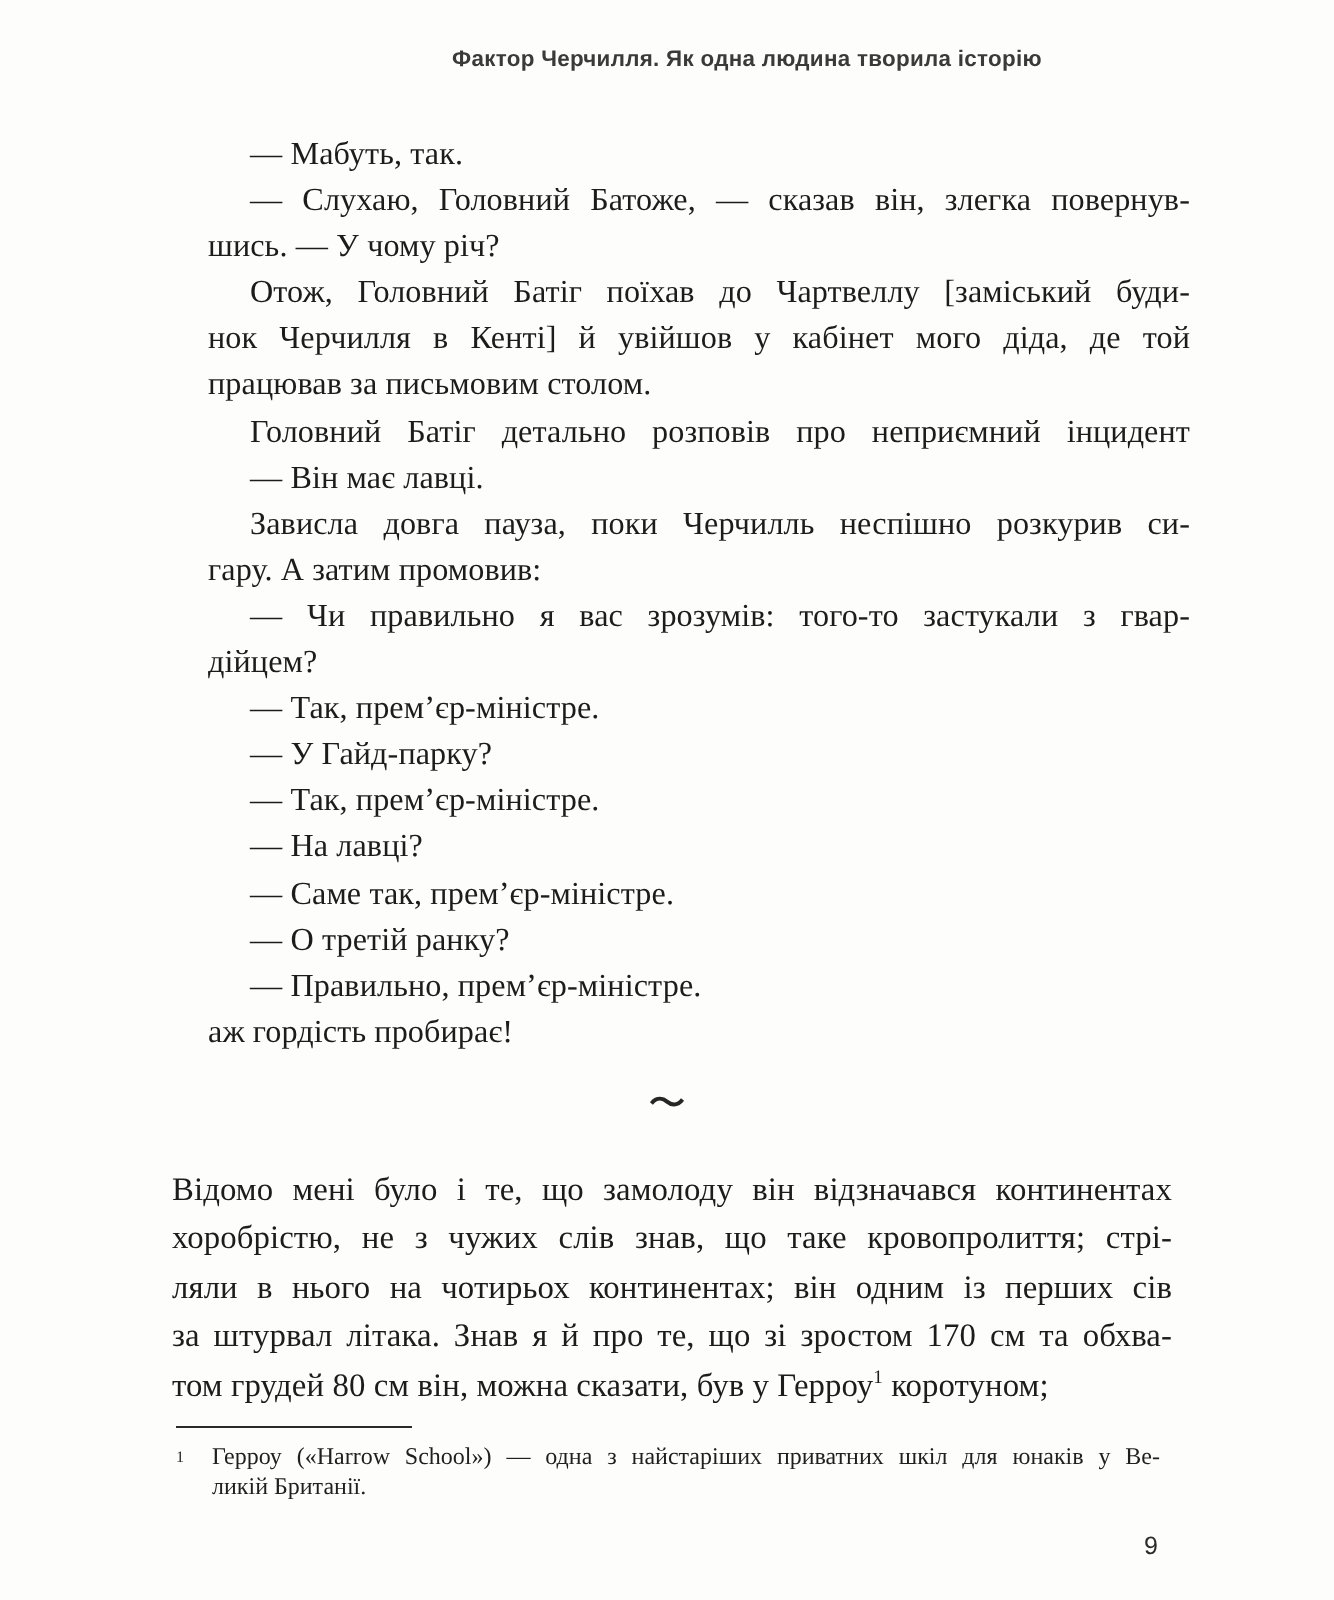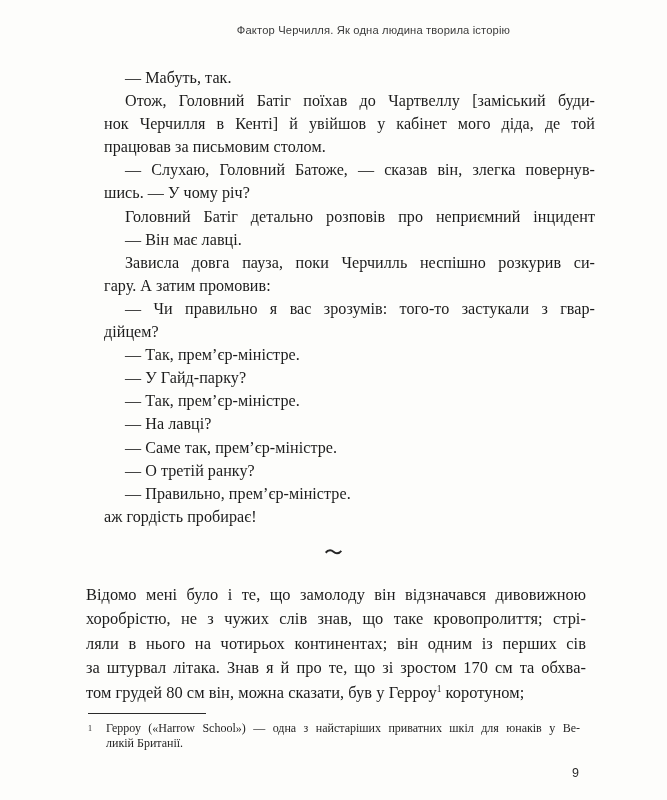--- a/index.html
+++ b/index.html
@@ -28,20 +28,21 @@
     left: 0;
     width: 667px;
     text-align: center;
     padding-left: 80px;
     box-sizing: border-box;
     font-family: "Liberation Sans", "DejaVu Sans", sans-serif;
     font-size: 11.2px;
     letter-spacing: 0.15px;
     color: #3a3a3a;
     white-space: nowrap;
+    font-weight: bold;
   }
 
   
   .text-column {
     position: absolute;
     top: 66px;
     left: 104px;
     width: 491px;
   }
 
@@ -157,31 +158,31 @@
 
   <div class="running-header">Фактор Черчилля. Як одна людина творила історію</div>
 
   <div class="text-column">
 
     <p class="body-para">
       <span class="just-line first-indent last">— Мабуть, так.</span>
     </p>
 
     <p class="body-para">
+      <span class="just-line first-indent">— Слухаю, Головний Батоже, — сказав він, злегка повернув-</span>
+      <span class="just-line last">шись. — У чому річ?</span>
+    </p>
+
+    <p class="body-para">
       <span class="just-line first-indent">Отож, Головний Батіг поїхав до Чартвеллу [заміський буди-</span>
       <span class="just-line">нок Черчилля в Кенті] й увійшов у кабінет мого діда, де той</span>
       <span class="just-line last">працював за письмовим столом.</span>
     </p>
 
     <p class="body-para">
-      <span class="just-line first-indent">— Слухаю, Головний Батоже, — сказав він, злегка повернув-</span>
-      <span class="just-line last">шись. — У чому річ?</span>
-    </p>
-
-    <p class="body-para">
       <span class="just-line first-indent">Головний Батіг детально розповів про неприємний інцидент</span>
     </p>
 
     <p class="body-para">
       <span class="just-line first-indent last">— Він має лавці.</span>
     </p>
 
     <p class="body-para">
       <span class="just-line first-indent">Зависла довга пауза, поки Черчилль неспішно розкурив си-</span>
       <span class="just-line last">гару. А затим промовив:</span>
@@ -216,21 +217,21 @@
 
     <p class="body-para">
       <span class="just-line last">аж гордість пробирає!</span>
     </p>
 
   </div>
 
   <div class="separator">〜</div>
 
   <div class="closing-block">
-    <span class="just-line">Відомо мені було і те, що замолоду він відзначався дивовижною</span>
+    <span class="just-line">Відомо мені було і те, що замолоду він відзначався континентах</span>
     <span class="just-line">хоробрістю, не з чужих слів знав, що таке кровопролиття; стрі-</span>
     <span class="just-line">ляли в нього на чотирьох континентах; він одним із перших сів</span>
     <span class="just-line">за штурвал літака. Знав я й про те, що зі зростом 170 см та обхва-</span>
     <span class="just-line last"><span>том грудей 80 см він, можна сказати, був у Герроу</span><sup class="fn-ref">1</sup><span> коротуном;</span></span>
   </div>
 
   <div class="footnote">
     <div class="footnote-rule"></div>
     <div class="footnote-body">
       <div class="footnote-marker">1</div>

